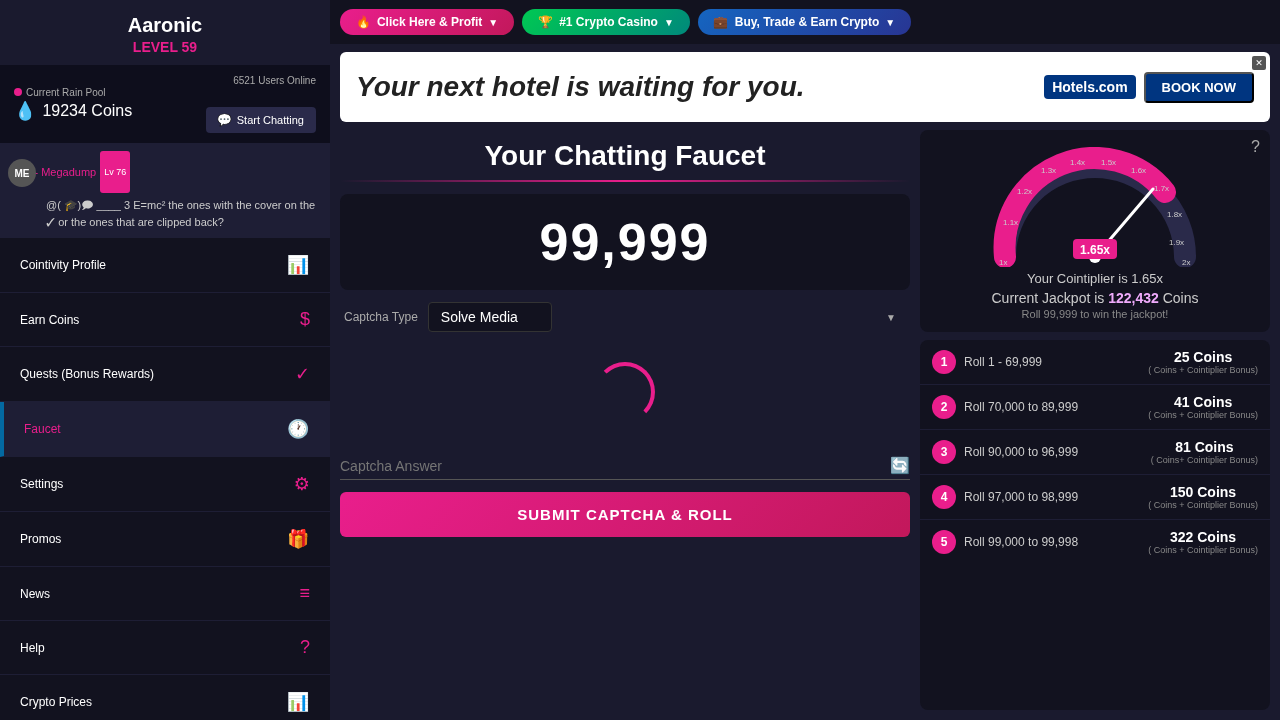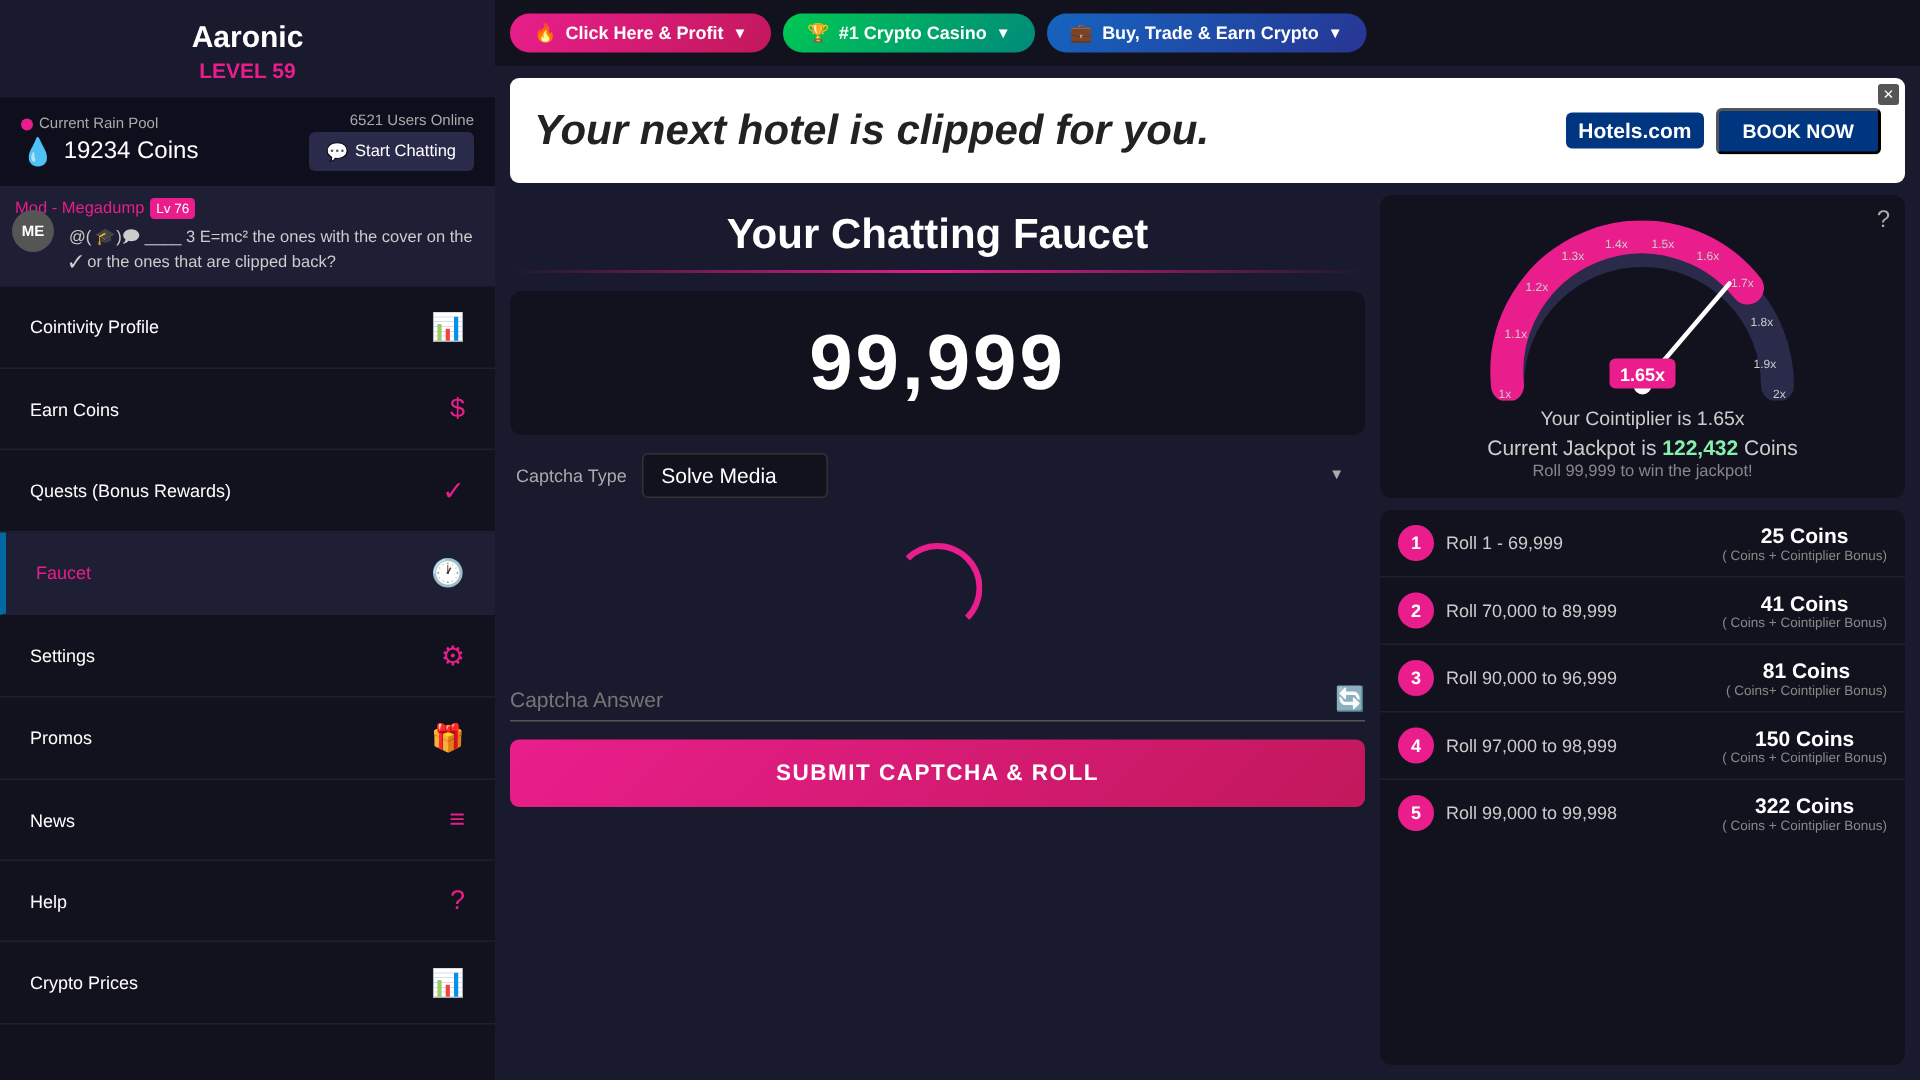--- a/index.html
+++ b/index.html
@@ -119,21 +119,21 @@
       display: flex;
       align-items: center;
       gap: 4px;
       margin-bottom: 4px;
     }
 
     .mod-lv {
       background: #e91e8c;
       color: #fff;
       font-size: 9px;
-      padding: 2px 4px;
+      padding: 16px 4px;
       border-radius: 3px;
     }
 
     .chat-avatar {
       position: absolute;
       left: 8px;
       top: 16px;
       width: 28px;
       height: 28px;
       background: #555;
@@ -492,21 +492,21 @@
     }
 
     .jackpot-text {
       font-size: 14px;
       color: #ccc;
       text-align: center;
       margin: 4px 0 2px;
     }
 
     .jackpot-amount {
-      color: #86efac;
+      color: #f0abfc;
       font-weight: bold;
     }
 
     .jackpot-sub {
       font-size: 11px;
       color: #888;
       text-align: center;
     }
 
     
@@ -589,21 +589,21 @@
     <div class="rain-pool-left">
       <div class="rain-pool-label">
         <span class="rain-dot"></span>
         <span>Current Rain Pool</span>
       </div>
       <div class="rain-coins">
         <span class="rain-drop">💧</span>
         <span>19234 Coins</span>
       </div>
     </div>
-    <div style="display:flex;flex-direction:column;align-items:flex-end;gap:2px">
+    <div style="display:flex;flex-direction:column;align-items:flex-end;gap:21px">
       <span class="users-online">6521 Users Online</span>
       <button class="start-chat-btn">
         <span class="chat-bubble">💬</span>
         <span>Start Chatting</span>
       </button>
     </div>
   </div>
 
   <div class="chat-message-box">
     <div class="mod-label">
@@ -670,21 +670,21 @@
     </button>
     <button class="top-btn btn-blue">
       <span>💼</span>
       <span>Buy, Trade &amp; Earn Crypto</span>
       <span class="top-btn-arrow">▼</span>
     </button>
   </div>
 
   <div class="ad-banner">
     <div class="ad-close">✕</div>
-    <div class="ad-text">Your next hotel is clipped for you.</div>
+    <div class="ad-text">Your next hotel is waiting for you.</div>
     <div class="ad-hotels">
       <div class="hotels-logo">Hotels.com</div>
       <button class="book-now-btn">BOOK NOW</button>
     </div>
   </div>
 
   <div class="faucet-area">
     <div class="faucet-left">
       <div class="faucet-title">Your Chatting Faucet</div>
       <div class="faucet-divider"></div>

